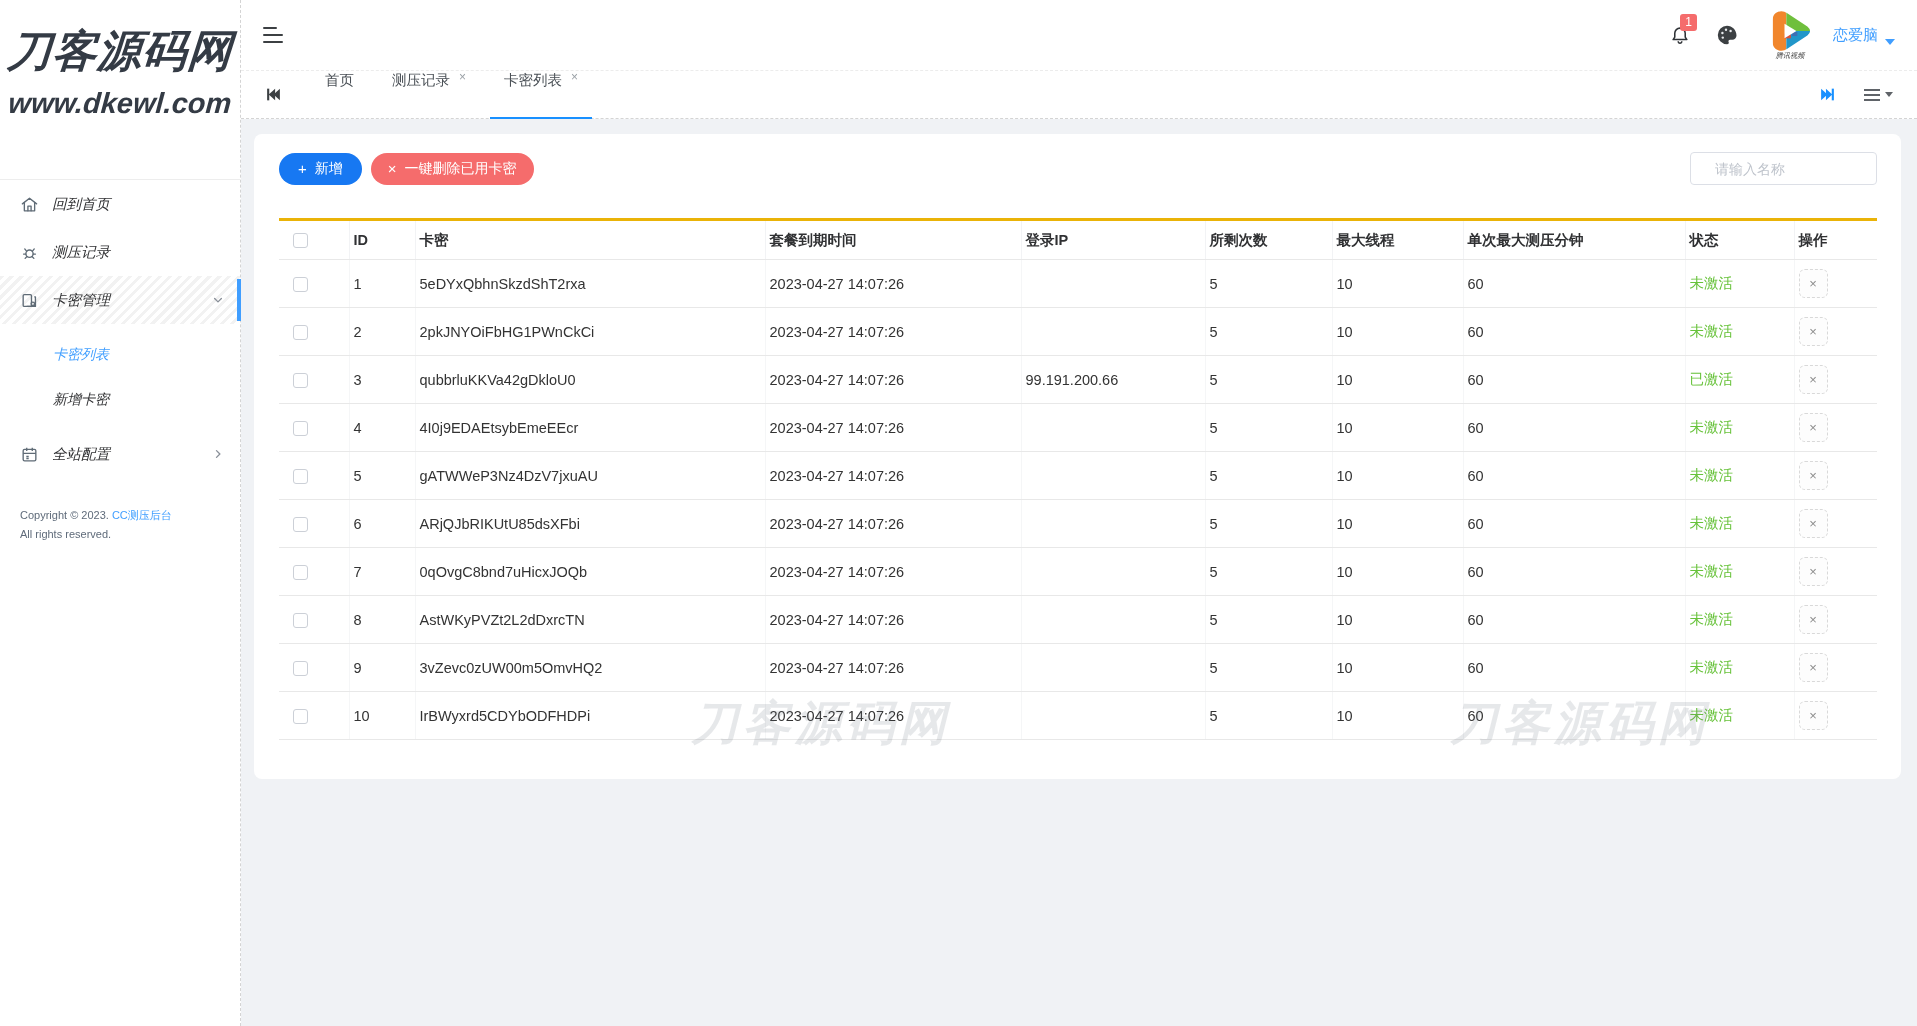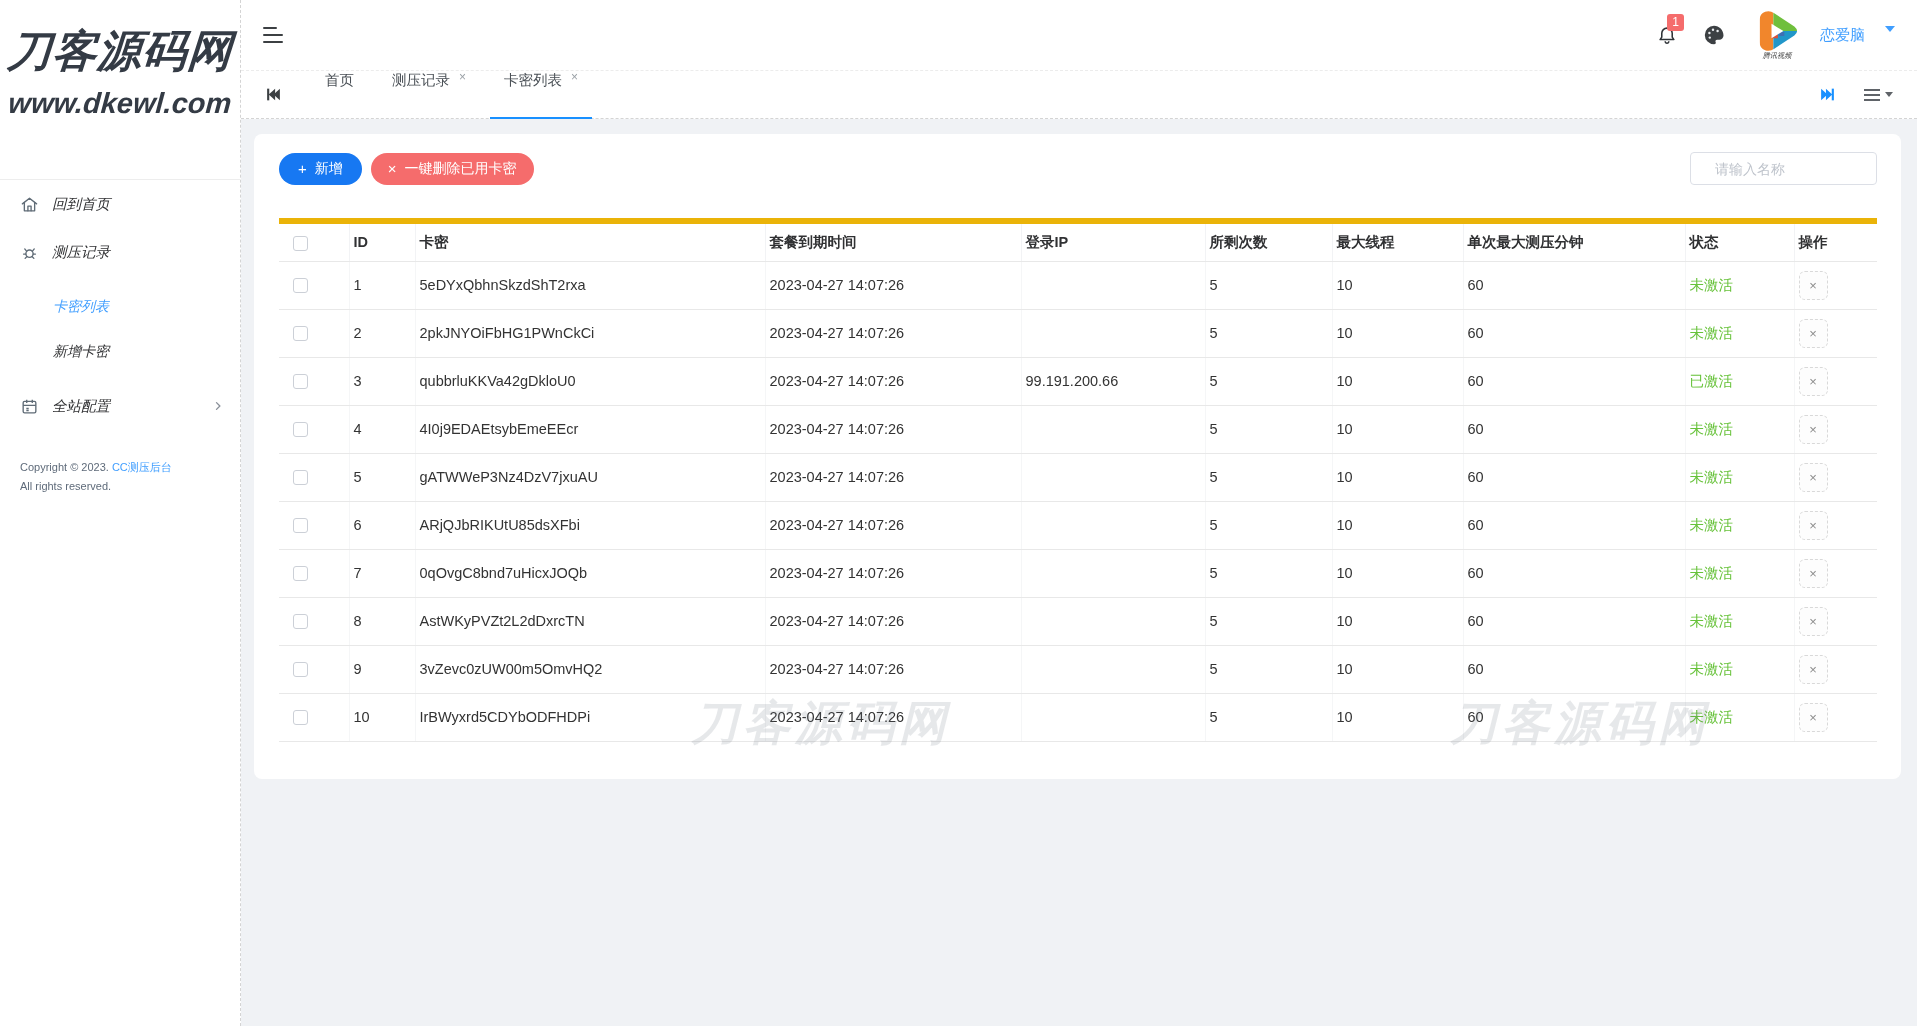--- a/index.html
+++ b/index.html
@@ -35,21 +35,21 @@
   .hamburger i { display:block; height:2px; background:#3c4043; border-radius:1px; }
   .hamburger i:nth-child(1){ width:14px; } .hamburger i:nth-child(2){ width:20px; } .hamburger i:nth-child(3){ width:20px; }
   .topbar-right { margin-left:auto; display:flex; align-items:center; gap:24px; }
   .bell-wrap { position:relative; cursor:pointer; }
   .bell-wrap svg { width:22px; height:22px; display:block; }
   .badge { position:absolute; top:-10px; left:11px; min-width:17px; height:17px; line-height:17px; background:#f56c6c; color:#fff; font-size:12px; text-align:center; border-radius:3px; padding:0 4px; }
   .palette-wrap { cursor:pointer; } .palette-wrap svg { width:24px; height:24px; display:block; }
   .avatar { width:54px; display:flex; flex-direction:column; align-items:center; cursor:pointer; }
   .avatar svg { width:46px; height:42px; display:block; }
   .avatar-caption { font-size:8px; color:#4a4a4a; font-style:italic; margin-top:-2px; white-space:nowrap; transform:scale(0.9); }
-  .user-wrap { display:flex; align-items:flex-start; gap:20px; cursor:pointer; margin-left:-8px; }
+  .user-wrap { display:flex; align-items:flex-end; gap:7px; cursor:pointer; margin-left:-8px; }
   .username { font-size:15px; color:#409eff; }
   .caret-down { width:0; height:0; border-left:5px solid transparent; border-right:5px solid transparent; border-top:6px solid #409eff; }
 
   .tabbar { height:49px; background:#fff; border-top:1px dashed #ececec; border-bottom:1px dashed #d4d4d4; display:flex; align-items:center; padding:0 24px; }
   .tab-nav { width:17px; height:17px; cursor:pointer; }
   .tab-nav svg { width:17px; height:17px; display:block; }
   .tabs { display:flex; height:100%; margin-left:24px; }
   .tab { display:flex; align-items:flex-start; gap:9px; padding:0 19px; font-size:14.5px; color:#4a5056; cursor:pointer; position:relative; height:100%; }
   .tab.active::after { content:""; position:absolute; left:5px; right:5px; bottom:-1px; height:2px; background:#1890ff; }
   .tab-close { font-size:12px; color:#9aa0a6; line-height:1; }
@@ -65,21 +65,21 @@
 
   .toolbar { display:flex; align-items:center; }
   .btn { border:none; cursor:pointer; height:32px; display:inline-flex; align-items:center; gap:8px; color:#fff; font-size:14px; border-radius:16px; font-family:inherit; }
   .btn .glyph { font-size:15px; line-height:1; }
   .btn-add { background:#1778f2; padding:0 19px; }
   .btn-danger { background:#f56c6c; padding:0 17px; margin-left:9px; }
   .search-input { margin-left:auto; width:187px; height:33px; border:1px solid #dcdfe6; border-radius:4px; padding:0 24px; font-size:14px; color:#606266; outline:none; font-family:inherit; }
   .search-input::placeholder { color:#bfc4cc; }
 
   table { width:100%; border-collapse:collapse; table-layout:fixed; margin-top:33px; }
-  th { height:40px; text-align:left; font-size:14.5px; font-weight:bold; color:#303133; border-top:6px solid #eab308; border-bottom:1px solid #e8e8e8; border-right:1px solid #f2f3f5; padding:0 4px; }
+  th { height:40px; text-align:left; font-size:14.5px; font-weight:bold; color:#303133; border-top:3px solid #eab308; border-bottom:1px solid #e8e8e8; border-right:1px solid #f2f3f5; padding:0 4px; }
   td { height:48px; font-size:14.5px; color:#333; border-bottom:1px solid #e8e8e8; border-right:1px solid #f5f6f7; padding:0 4px; overflow:hidden; white-space:nowrap; }
   th:last-child, td:last-child { border-right:none; }
   .cb { appearance:none; -webkit-appearance:none; width:15px; height:15px; border:1px solid #ccd0d7; border-radius:3px; background:#fff; margin-left:10px; vertical-align:middle; cursor:pointer; }
   .status { color:#67c23a; }
   .op-btn { width:29px; height:29px; border:1px dashed #d9d9d9; border-radius:6px; background:#fdfdfd; color:#8c8c8c; font-size:13px; display:flex; align-items:center; justify-content:center; cursor:pointer; }
   .wm { position:absolute; font-size:47px; font-weight:900; font-style:italic; letter-spacing:5px; color:#6b7480; opacity:0.16; white-space:nowrap; pointer-events:none; }
   .wm1 { left:437px; top:558px; } .wm2 { left:1196px; top:558px; }
 </style>
 </head>
 <body>
@@ -103,20 +103,37 @@
         <span>回到首页</span>
       </div>
       <div class="menu-item">
         <span class="mi-icon">
           <svg viewBox="0 0 24 24" fill="none" stroke="currentColor" stroke-width="1.7" stroke-linecap="round">
               <circle cx="12" cy="13.5" r="4.6"></circle>
               <path d="M8.5 10.5 6 7.5M15.5 10.5 18 7.5M7.4 14H4.5M16.6 14h2.9M8.8 17l-2.3 2.4M15.2 17l2.3 2.4"></path>
             </svg>
         </span>
         <span>测压记录</span>
+      </div>
+      <div class="menu-item hatched">
+        <span class="mi-icon">
+          <svg viewBox="0 0 24 24" fill="none" stroke="currentColor" stroke-width="1.7" stroke-linejoin="round">
+              <rect x="4" y="4.5" width="10.5" height="15" rx="1.5"></rect>
+              <path d="M18 7.5h1.5v12H8.5"></path>
+              <circle cx="16.2" cy="16.2" r="2.2"></circle>
+              <path d="m17.8 17.8 1.8 1.8"></path>
+            </svg>
+        </span>
+        <span>卡密管理</span>
+        <span class="chev">
+          <svg viewBox="0 0 16 16" fill="none" stroke="currentColor" stroke-width="1.8" stroke-linecap="round" stroke-linejoin="round">
+              <path d="m3.5 6 4.5 4.5L12.5 6"></path>
+            </svg>
+        </span>
+        <span class="active-bar"></span>
       </div>
       <div class="submenu">
         <div class="submenu-item active">
           <span>卡密列表</span>
         </div>
         <div class="submenu-item">
           <span>新增卡密</span>
         </div>
       </div>
       <div class="menu-item group-gap">

